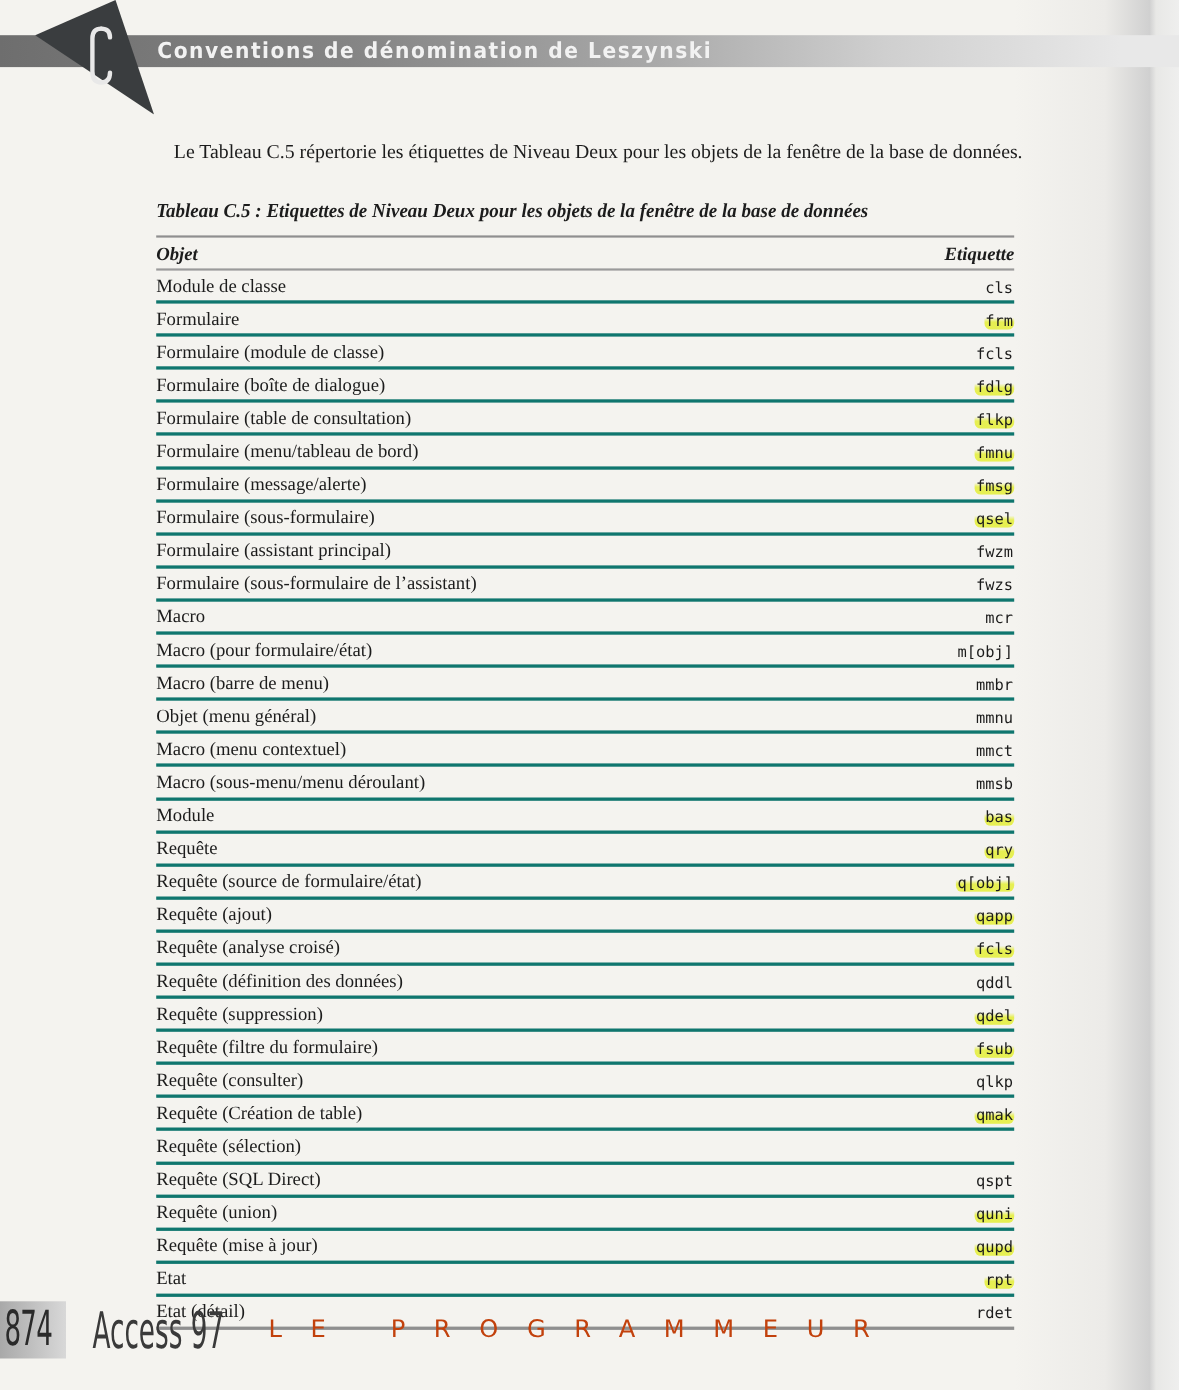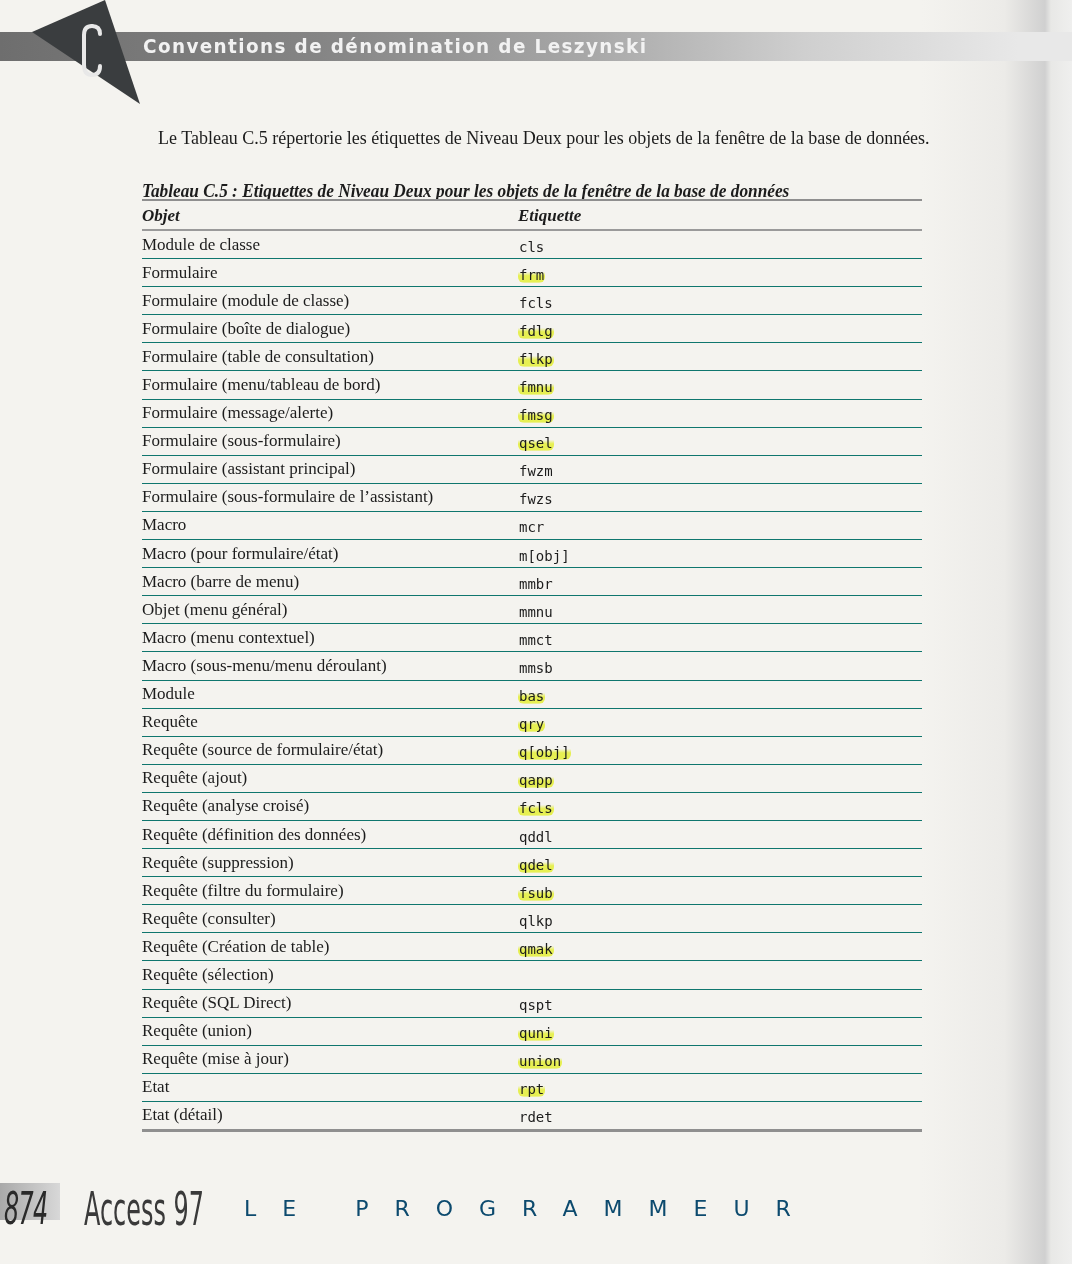--- a/index.html
+++ b/index.html
@@ -58,44 +58,44 @@
       width: 790px;
       font-size: 18px;
       font-style: italic;
       font-weight: bold;
       white-space: nowrap;
       transform: scaleX(0.96);
       transform-origin: left center;
     }
     .table {
       position: absolute;
-      left: 142px; top: 199px;
+      left: 142px; top: 214px;
       width: 780px;
     }
     .table-rule-top {
       height: 2px;
       background: #8f8f8f;
       margin-bottom: 2px;
     }
     .thead {
       display: flex;
       height: 26px;
       align-items: center;
       border-bottom: 2px solid #9a9a9a;
       font-style: italic;
       font-weight: bold;
       font-size: 17px;
     }
     .col-obj { width: 376px; padding-left: 0; }
-    .col-tag { flex: 1; }
+    .col-tag { flex: 1; text-align: right; }
     .trow {
       display: flex;
       height: 27.1px;
       align-items: center;
-      border-bottom: 1px solid #0f766e;
+      border-bottom: 3px solid #0f766e;
       font-size: 17px;
     }
     .trow:last-child {
       border-bottom: 3px solid #8f8f8f;
     }
     .trow .col-tag {
       font-family: "DejaVu Sans Mono", monospace;
       font-size: 14px;
       padding-top: 4px;
     }
@@ -103,23 +103,22 @@
       position: relative;
       padding: 0 1px;
     }
     .tag-text.hl {
       background: linear-gradient(to bottom, rgba(230,240,40,0) 30%, rgba(226,238,30,0.75) 55%, rgba(226,238,30,0.75) 95%, rgba(230,240,40,0) 100%);
       border-radius: 6px;
     }
     .footer-num {
       position: absolute;
       left: 0; top: 1183px;
-      width: 60px; height: 37px;
+      width: 60px; height: 52px;
       background: linear-gradient(to right, #a9a9a9, #d8d8d8);
-      font-style: italic;
     }
     .footer-num span {
       position: absolute;
       left: 4px; top: 0;
       font-family: "DejaVu Sans Condensed", "DejaVu Sans", sans-serif;
       font-size: 44px;
       line-height: 52px;
       color: #2a2a2a;
       transform: scaleX(0.6);
       transform-origin: left center;
@@ -135,21 +134,21 @@
       transform: scaleX(0.52);
       transform-origin: left center;
       white-space: nowrap;
     }
     .footer-series {
       position: absolute;
       left: 244px; top: 1196px;
       font-family: "DejaVu Sans", sans-serif;
       font-size: 22px;
       letter-spacing: 26px;
-      color: #0c4a6e;
+      color: #c2410c;
       white-space: nowrap;
     }
   </style>
 </head>
 <body>
 
 <div class="gutter-shadow"></div>
 
 <div class="header-band"></div>
 
@@ -282,21 +281,21 @@
       <div class="trow">
         <div class="col-obj">Requête (SQL Direct)</div>
         <div class="col-tag"><span class="tag-text">qspt</span></div>
       </div>
       <div class="trow">
         <div class="col-obj">Requête (union)</div>
         <div class="col-tag"><span class="tag-text hl">quni</span></div>
       </div>
       <div class="trow">
         <div class="col-obj">Requête (mise à jour)</div>
-        <div class="col-tag"><span class="tag-text hl">union</span></div>
+        <div class="col-tag"><span class="tag-text hl">qupd</span></div>
       </div>
       <div class="trow">
         <div class="col-obj">Etat</div>
         <div class="col-tag"><span class="tag-text hl">rpt</span></div>
       </div>
       <div class="trow">
         <div class="col-obj">Etat (détail)</div>
         <div class="col-tag"><span class="tag-text">rdet</span></div>
       </div>
     </div>

